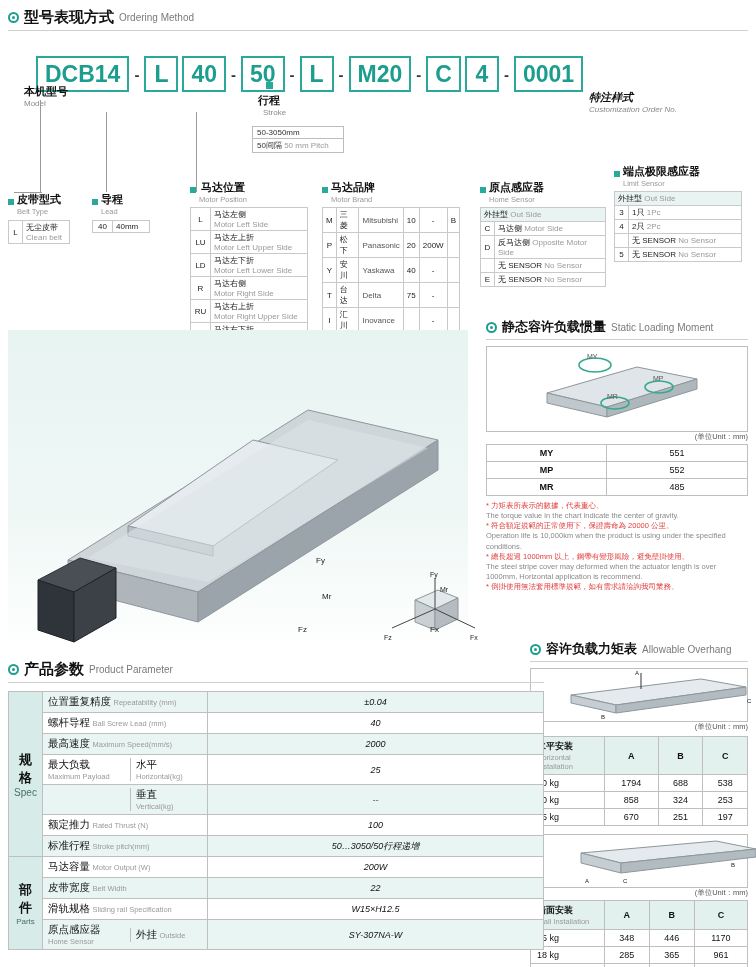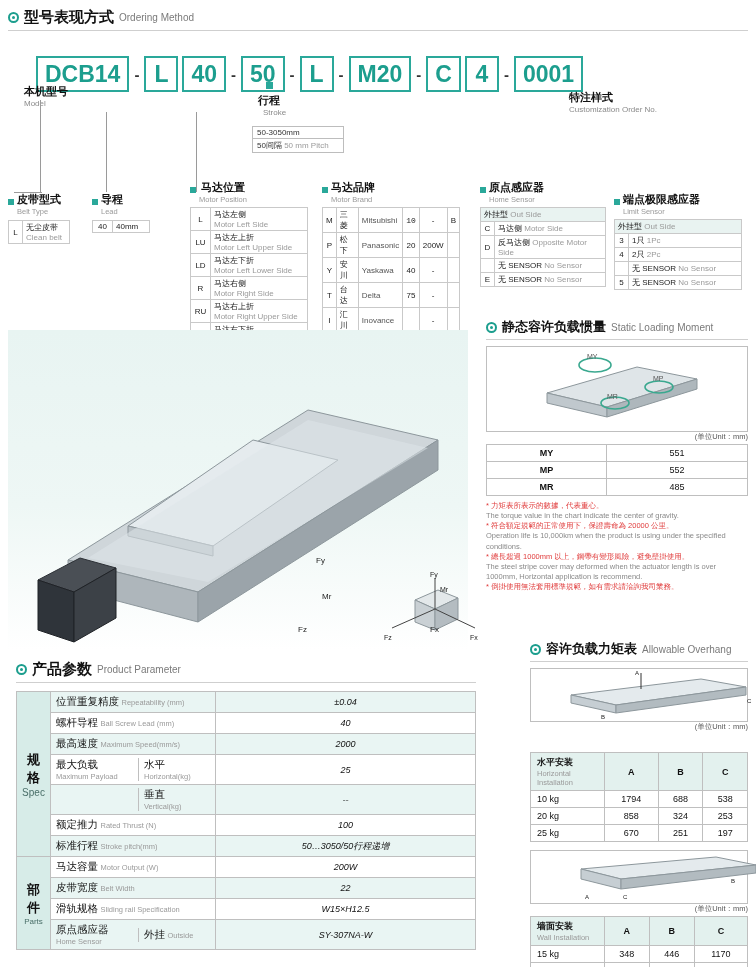--- a/index.html
+++ b/index.html
@@ -125,21 +125,21 @@
   <div class="lbl-en" style="margin-left:11px;">Stroke</div>
 </div>
 <div style="position:absolute; left:252px; top:126px; width:92px;">
   <div class="minibox">50-3050mm</div>
   <div class="minibox" style="border-top:none;">
     <span>50间隔</span>
     <span class="g">50 mm Pitch</span>
   </div>
 </div>
 
-<div style="position:absolute; left:569px; top:90px;">
+<div style="position:absolute; left:589px; top:90px;font-style:italic;">
   <div class="lbl-cn">特注样式</div>
   <div class="lbl-en">Customization Order No.</div>
 </div>
 
 <div class="leader vline" style="left:40px; top:100px; height:92px;"></div>
 <div class="leader vline" style="left:106px; top:112px; height:80px;"></div>
 <div class="leader vline" style="left:196px; top:112px; height:80px;"></div>
 <div class="leader hline" style="left:14px; top:192px; width:28px;"></div>
 
 <div style="position:absolute; left:8px; top:192px; width:62px;">
@@ -236,21 +236,21 @@
     <span style="width:6px;height:6px;background:#2aa89a;display:inline-block;margin-bottom:2px;"></span>
     <span class="c">马达品牌</span>
   </div>
   <div style="font-size:7.5px;color:#9a9a9a;margin-left:9px;">Motor Brand</div>
   <table class="tbl" style="margin-top:3px;width:138px;">
     <tbody>
         <tr>
       <td style="width:13px;text-align:center;">M</td>
       <td style="width:24px;">三菱</td>
       <td style="color:#555;">Mitsubishi</td>
-      <td style="width:14px;text-align:center;font-family:Liberation Mono, monospace;">10</td>
+      <td style="width:14px;text-align:center;">10</td>
       <td style="width:24px;text-align:center;">-</td>
       <td style="width:12px;text-align:center;">B</td>
     </tr>
     <tr>
       <td style="text-align:center;">P</td>
       <td>松下</td>
       <td style="color:#555;">Panasonic</td>
       <td style="text-align:center;">20</td>
       <td style="text-align:center;">200W</td>
       <td style="text-align:center;"></td>
@@ -326,21 +326,21 @@
       <td><span>无 SENSOR</span> <span style="color:#9a9a9a">No Sensor</span></td>
     </tr>
     <tr>
       <td style="text-align:center;">E</td>
       <td><span>无 SENSOR</span> <span style="color:#9a9a9a">No Sensor</span></td>
     </tr>
   </tbody>
     </table>
 </div>
 
-<div style="position:absolute; left:614px; top:192px; width:130px;">
+<div style="position:absolute; left:614px; top:164px; width:130px;">
   <div class="blk-title" style="gap:3px;">
     <span style="width:6px;height:6px;background:#2aa89a;display:inline-block;margin-bottom:2px;"></span>
     <span class="c">端点极限感应器</span>
   </div>
   <div style="font-size:7.5px;color:#9a9a9a;margin-left:9px;">Limit Sensor</div>
   <table class="tbl" style="margin-top:3px;width:128px;">
     <tbody>
         <tr>
       <td colspan="2" style="background:#e9f3f1;">
         <span>外挂型</span>
@@ -469,21 +469,21 @@
       <polygon points="40,26 85,36 85,44 40,34" fill="#c6ced3" stroke="#8d979c"></polygon>
       <polygon points="85,36 215,18 215,26 85,44" fill="#b2bbc0" stroke="#8d979c"></polygon>
       <line x1="110" y1="4" x2="110" y2="20" stroke="#333"></line>
       <text x="104" y="6" font-size="6" fill="#222">A</text>
       <text x="70" y="50" font-size="6" fill="#222">B</text>
       <text x="216" y="34" font-size="6" fill="#222">C</text>
     </svg>
   </div>
   <div class="unit">(单位Unit：mm)</div>
 
-  <table class="rtbl" style="margin-top:20px;">
+  <table class="rtbl" style="margin-top:4px;">
     <tbody>
         <tr>
       <th style="width:34%; text-align:left; padding-left:6px;">
         <div>水平安装</div>
         <div style="color:#9a9a9a; font-weight:normal; font-size:7.5px;">Horizontal Installation</div>
       </th>
       <th>A</th>
       <th>B</th>
       <th>C</th>
     </tr>
@@ -546,21 +546,21 @@
     <tr>
       <td style="text-align:left; padding-left:6px;">25 kg</td>
       <td>197</td>
       <td>251</td>
       <td>670</td>
     </tr>
   </tbody>
     </table>
 </div>
 
-<div style="position:absolute; left:16px; top:660px; width:460px;">
+<div style="position:absolute; left:8px; top:660px; width:536px;">
   <div class="sec-title">
     <span class="bullet"></span>
     <span class="cn">产品参数</span>
     <span class="en">Product Parameter</span>
   </div>
   <div class="hr" style="margin-top:3px;"></div>
 
   <table class="ptbl" style="margin-top:8px;">
     <tbody>
         <tr class="row-a">

